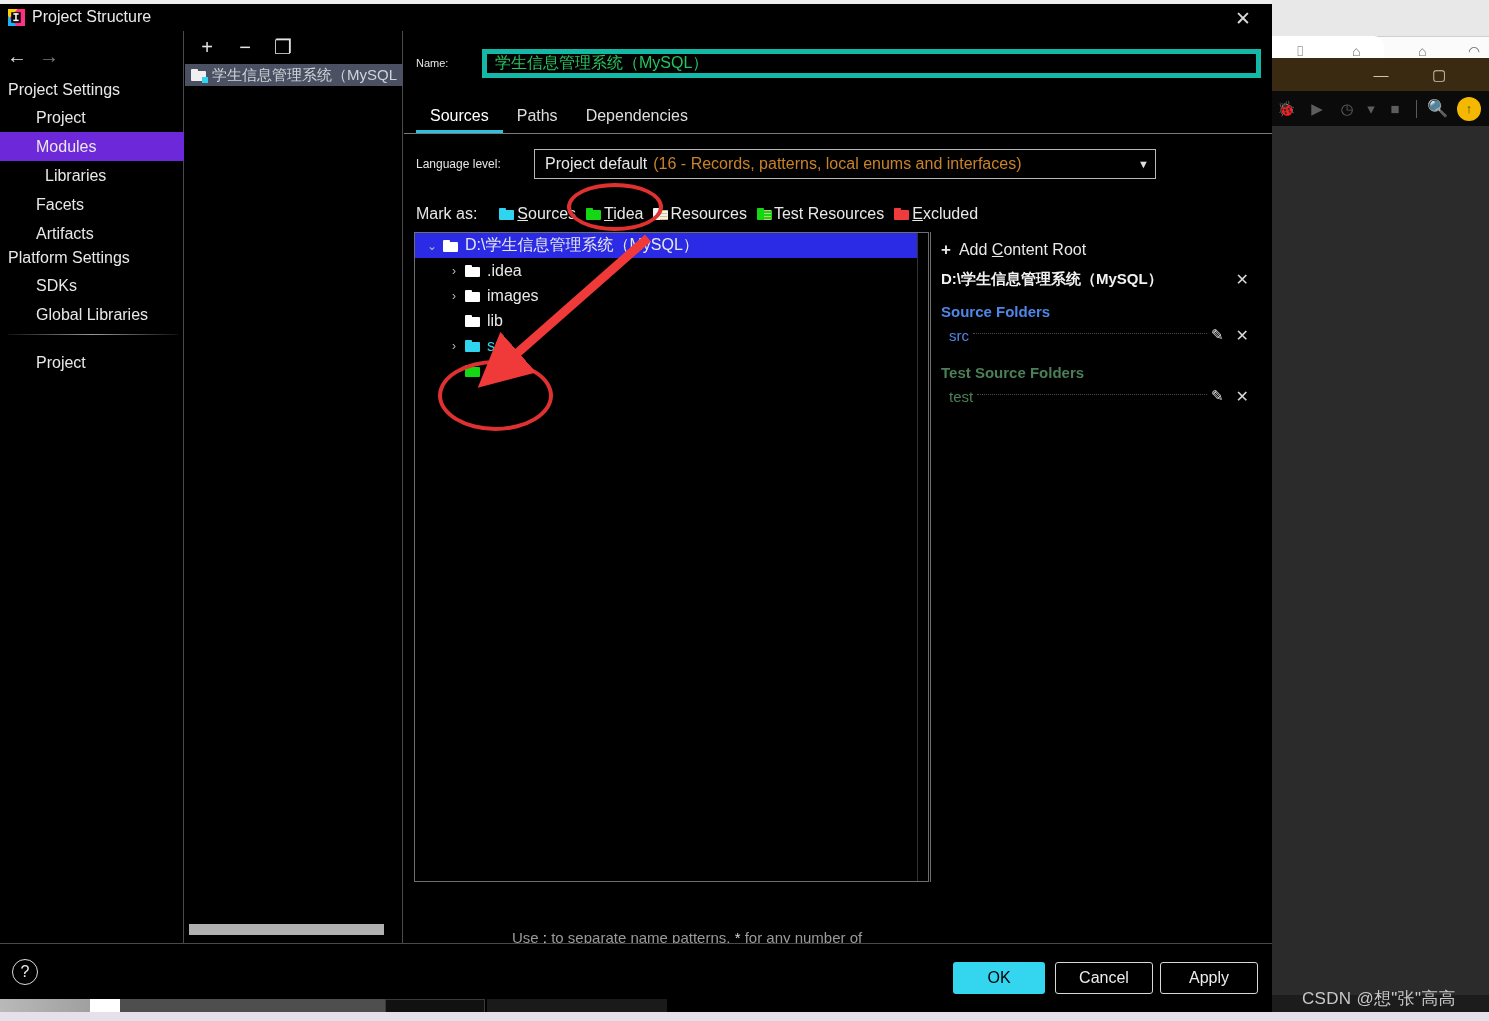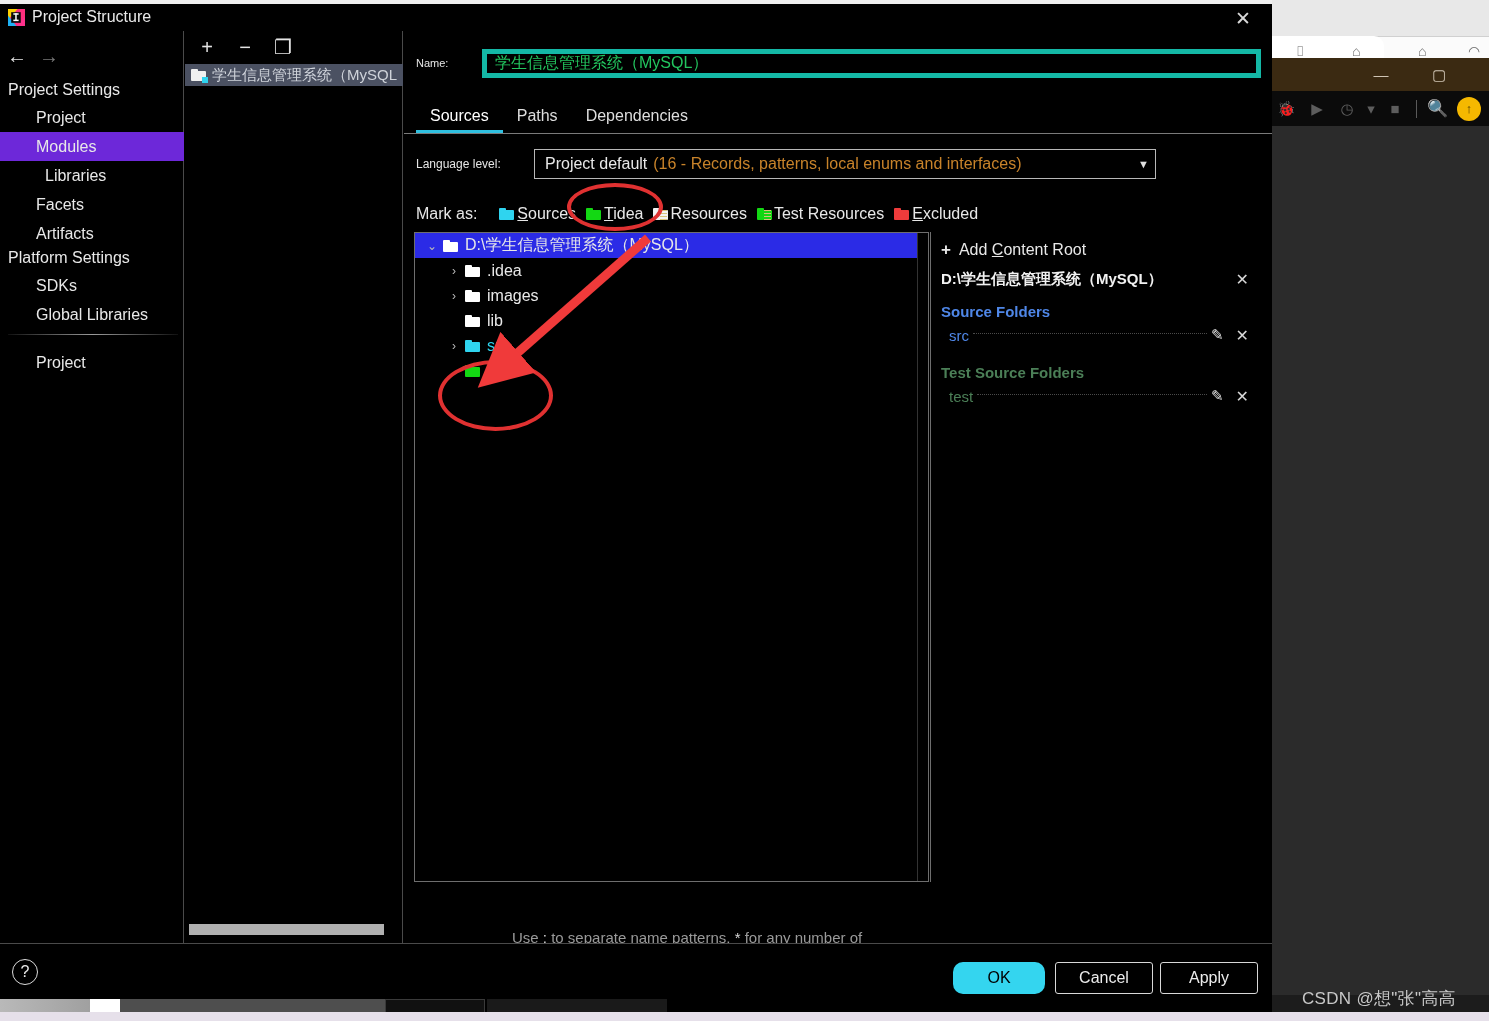--- a/index.html
+++ b/index.html
@@ -128,21 +128,21 @@
   .excl-input { flex: 1; height: 30px; background: #000; border: 1px solid #b8b8b8; }
   .excl-hint { position: absolute; left: 108px; top: 896px; width: 400px; font-size: 15px; color: #9a9a9a; line-height: 21px; }
   .excl-hint b { color: #d9d9d9; font-weight: normal; }
 
   .main-bottom-line { position: absolute; left: 0; top: 939px; width: 1272px; height: 1px; background: #4a4a4a; }
 
   
   .footer { position: absolute; left: 0; top: 940px; width: 1272px; height: 55px; background: #000; }
   .help-btn { position: absolute; left: 12px; top: 15px; width: 26px; height: 26px; border: 1.6px solid #dcdcdc; border-radius: 50%; color: #eaeaea; font-size: 16px; display: flex; align-items: center; justify-content: center; }
   .btn { position: absolute; top: 18px; height: 32px; display: flex; align-items: center; justify-content: center; font-size: 16px; }
-  .btn-ok { left: 953px; width: 92px; background: #34d5ef; color: #000; border-radius: 10px; }
+  .btn-ok { left: 953px; width: 92px; background: #34d5ef; color: #000; border-radius: 3px; }
   .btn-cancel { left: 1055px; width: 98px; background: #000; color: #ececec; border: 1px solid #d8d8d8; border-radius: 3px; }
   .btn-apply { left: 1160px; width: 98px; background: #000; color: #ececec; border: 1px solid #d8d8d8; border-radius: 3px; }
 
   
   .anno { position: absolute; pointer-events: none; }
   .anno-ellipse { border: 4px solid #e03131; border-radius: 50%; }
   .anno-tests { left: 567px; top: 183px; width: 96px; height: 48px; }
   .anno-test-folder { left: 438px; top: 360px; width: 115px; height: 71px; }
   .anno-arrow { left: 440px; top: 230px; width: 240px; height: 180px; }
 </style>

